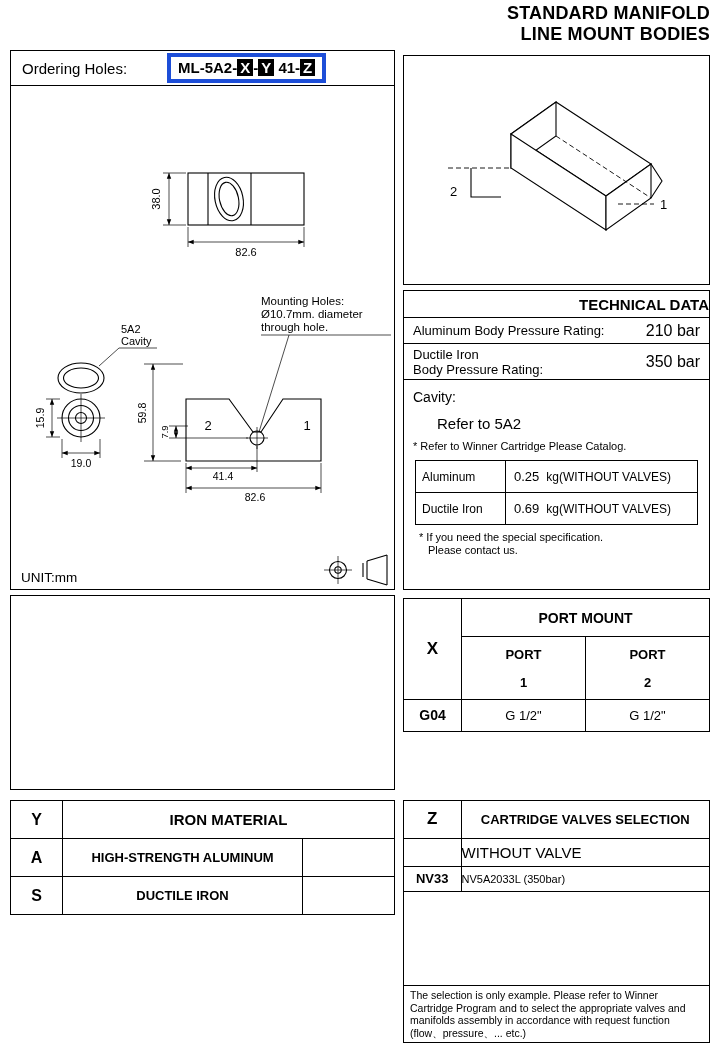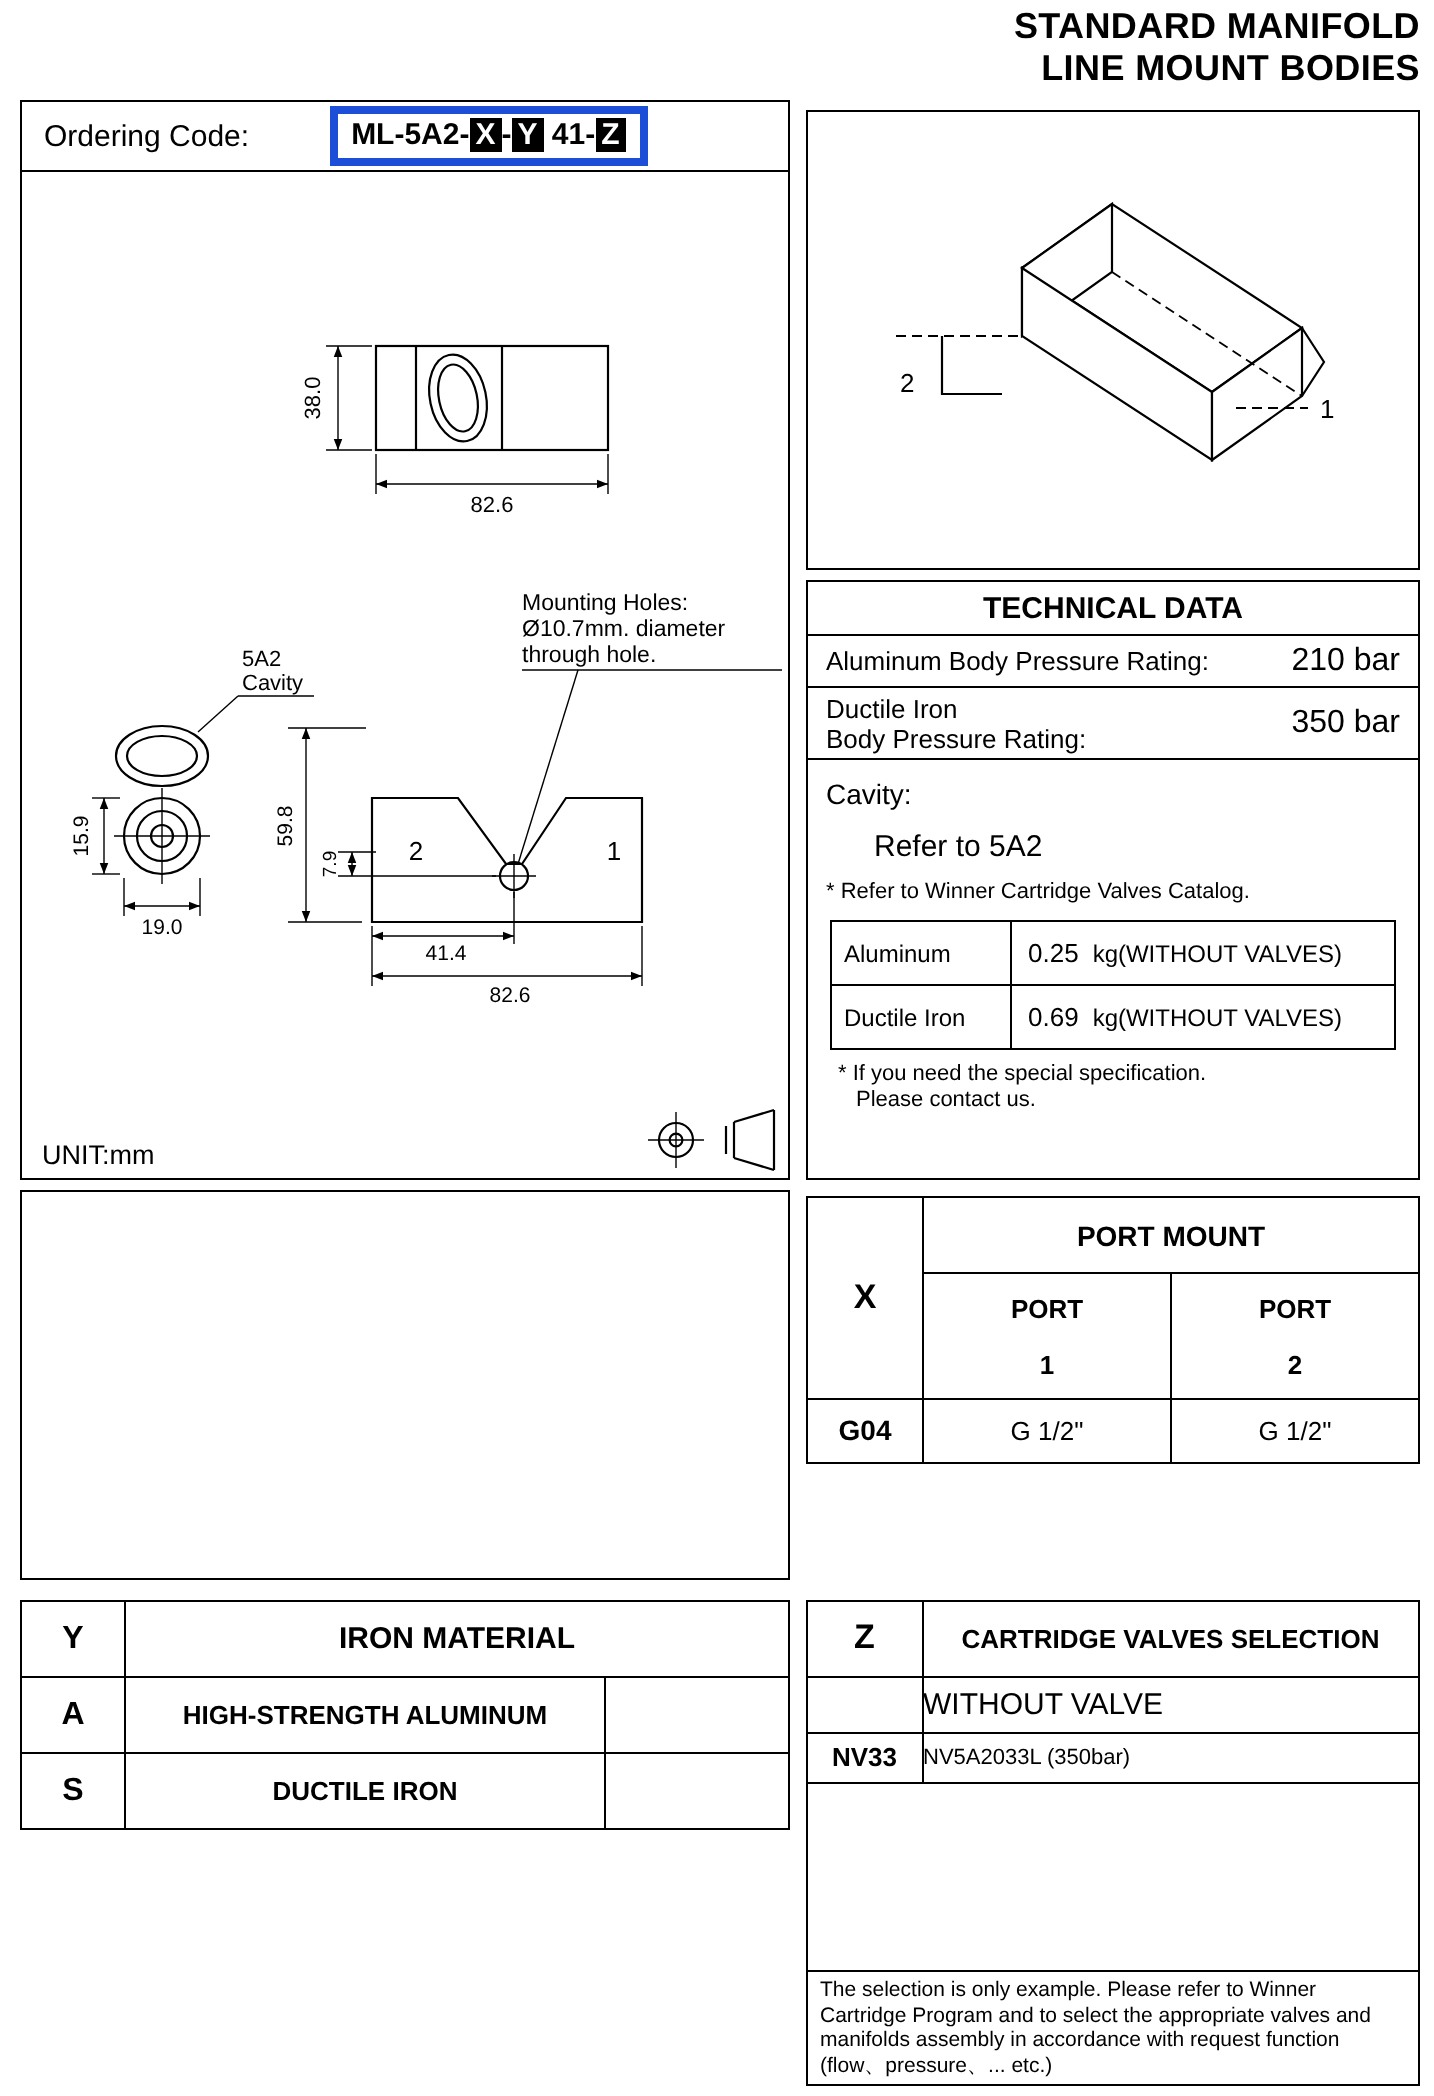--- a/index.html
+++ b/index.html
@@ -14,21 +14,21 @@
   .ordering{height:35px;border-bottom:1px solid #000;display:flex;align-items:center;padding:0 11px;}
   .ordering-label{font-size:15px;}
   .code-box{margin-left:40px;border:4px solid #1d4ed8;padding:2px 7px 3px;font-weight:bold;font-size:15px;white-space:pre;}
   .inv{background:#000;color:#fff;padding:0 3px;}
   .drawing-svg{display:block;width:383px;height:503px;}
 
   .iso-box{top:55px;left:403px;width:307px;height:230px;}
   .iso-svg{display:block;width:305px;height:228px;}
 
   .tech-box{top:290px;left:403px;width:307px;height:300px;}
-  .tech-title{font-weight:bold;font-size:15px;text-align:center;padding:5px 0 4px;border-bottom:1px solid #000;}
+  .tech-title{font-weight:bold;font-size:15px;text-align:right;padding:5px 0 4px;border-bottom:1px solid #000;}
   .tech-row{display:flex;justify-content:space-between;align-items:center;padding:0 9px;border-bottom:1px solid #000;}
   .tech-row.r1{height:26px;}
   .tech-row.r2{height:36px;}
   .tech-label{font-size:13px;line-height:15px;}
   .tech-value{font-size:16px;}
   .cavity-sec{padding:9px 9px 0;}
   .cavity-label{font-size:14px;}
   .cavity-value{font-size:15px;margin:10px 0 0 24px;}
   .cavity-note{font-size:11px;margin-top:8px;}
   .weight-table{margin:8px 2px 0;border:1px solid #000;}
@@ -84,21 +84,21 @@
 </head>
 <body>
 
 <div class="title">
   <div>STANDARD MANIFOLD</div>
   <div>LINE MOUNT BODIES</div>
 </div>
 
 <div class="panel bordered left-box">
   <div class="ordering">
-    <span class="ordering-label">Ordering Code:</span>
+    <span class="ordering-label">Ordering Holes:</span>
     <span class="code-box"><span>ML-5A2-</span><span class="inv">X</span><span>-</span><span class="inv">Y</span><span> 41-</span><span class="inv">Z</span></span>
   </div>
 
   <svg class="drawing-svg" viewBox="0 0 383 503">
     <defs>
       <marker id="ma" viewBox="0 0 10 10" refX="9" refY="5" markerWidth="9" markerHeight="9" orient="auto-start-reverse">
         <path d="M0,1.5 L9,5 L0,8.5 Z" fill="#000"></path>
       </marker>
     </defs>
 
@@ -222,21 +222,21 @@
   <div class="tech-row r2">
     <span class="tech-label">
       <span>Ductile Iron</span><br>
       <span>Body Pressure Rating:</span>
     </span>
     <span class="tech-value">350 bar</span>
   </div>
   <div class="cavity-sec">
     <div class="cavity-label">Cavity:</div>
     <div class="cavity-value">Refer to 5A2</div>
-    <div class="cavity-note">* Refer to Winner Cartridge Valves Catalog.</div>
+    <div class="cavity-note">* Refer to Winner Cartridge Please Catalog.</div>
     <div class="weight-table">
       <div class="weight-row">
         <div class="weight-mat">Aluminum</div>
         <div class="weight-val">
           <span>0.25</span>
           <span class="weight-unit">kg(WITHOUT VALVES)</span>
         </div>
       </div>
       <div class="weight-row">
         <div class="weight-mat">Ductile Iron</div>

